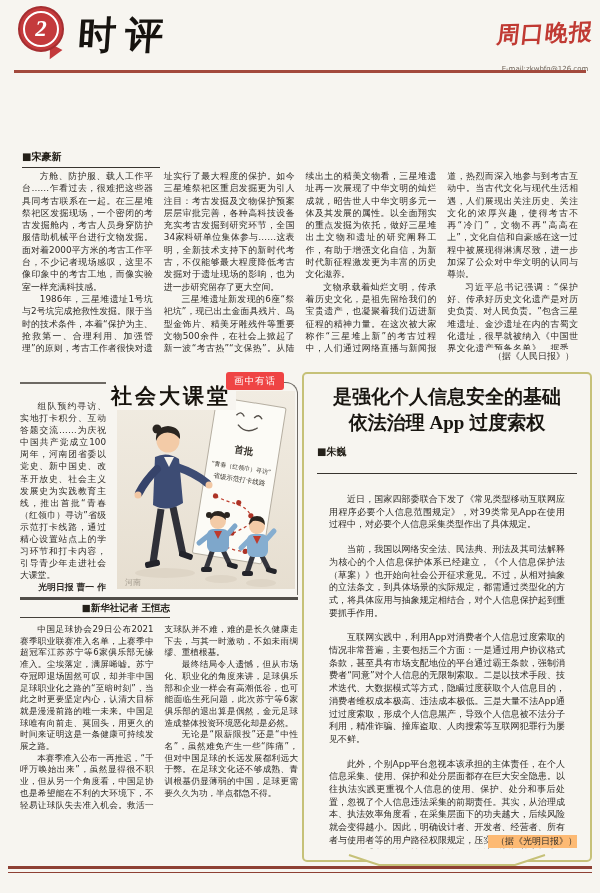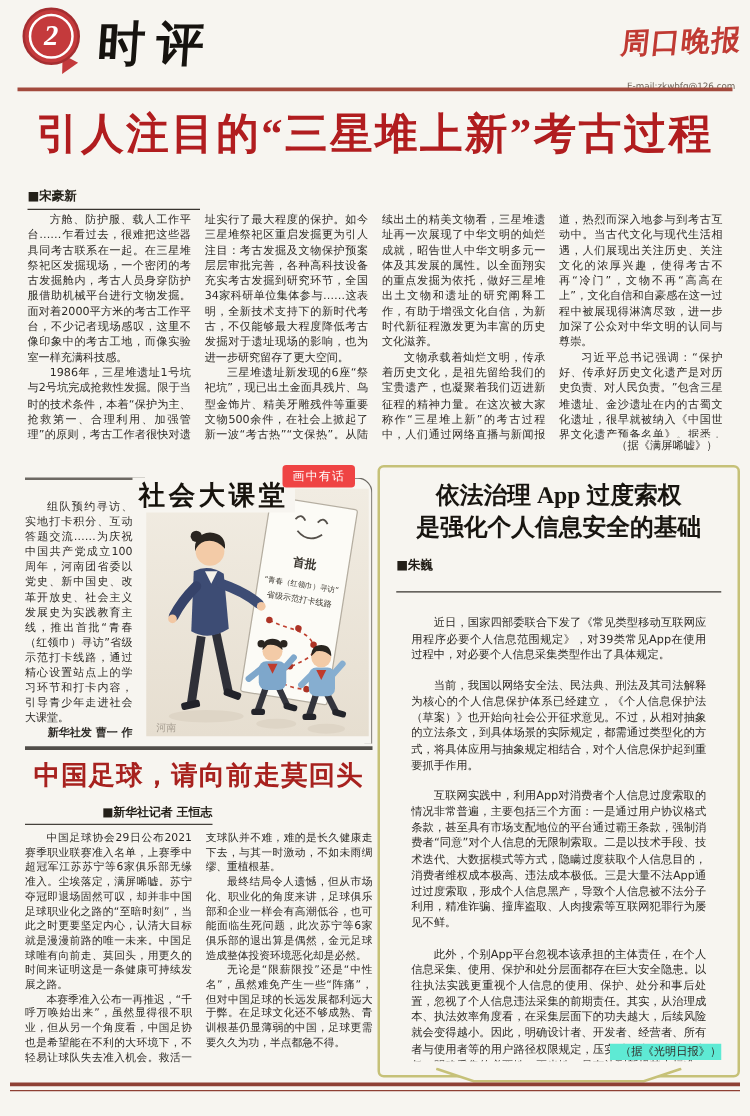--- a/index.html
+++ b/index.html
@@ -57,21 +57,21 @@
   .football-body{column-count:2;column-gap:11px;height:222px;font-size:8.6px;line-height:11.7px;text-align:justify;overflow:hidden;}
   .football-body p{margin:0;text-indent:2em;}
 
   
   .appbox{position:absolute;left:302px;top:372px;width:286px;height:486px;border:2px solid #c6c178;border-radius:5px;}
   .appbox-inner{position:absolute;left:13px;right:13px;top:10px;bottom:10px;}
   .app-headline{text-align:center;font-size:19px;line-height:26px;font-weight:bold;color:#181510;font-family:"Liberation Serif",serif;}
   .app-byline{font-size:10px;font-weight:bold;color:#242019;border-bottom:1.2px solid #38342f;padding-bottom:14px;margin-top:9px;}
   .app-body{margin-top:7px;height:368px;overflow:hidden;font-size:9px;line-height:12.7px;text-align:justify;}
   .app-body p{margin:12px;text-indent:2em;}
-  .app-attr{position:absolute;right:0;bottom:2px;font-size:9px;background:#5eead4;padding-left:8px;}
+  .app-attr{position:absolute;right:0;bottom:2px;font-size:9px;background:#fdba74;padding-left:8px;}
   .app-notch{position:absolute;left:50%;transform:translateX(-50%);bottom:-11px;}
 
   
   .bottom-rule1{position:absolute;left:8px;top:866px;width:584px;height:3px;background:#8e4034;}
   .bottom-rule2{position:absolute;left:8px;top:872px;width:584px;height:1px;background:#8e4034;}
 </style>
 </head>
 <body>
 
 <div class="page">
@@ -82,40 +82,39 @@
     <div class="badge-ring"></div>
     <div class="badge-num">2</div>
   </div>
   <div class="section-title">时评</div>
   <div class="masthead">
     <div class="masthead-name">周口晚报</div>
     <div class="masthead-email">E-mail:zkwbfg@126.com</div>
   </div>
   <div class="header-rule"></div>
 
-  <div class="lead-headline">引人注目的“三星堆上新”考古过程</div>
   <div class="lead-byline">■宋豪新</div>
   <div class="lead-body">
     <p>方舱、防护服、载人工作平台……乍看过去，很难把这些器具同考古联系在一起。在三星堆祭祀区发掘现场，一个密闭的考古发掘舱内，考古人员身穿防护服借助机械平台进行文物发掘。面对着2000平方米的考古工作平台，不少记者现场感叹，这里不像印象中的考古工地，而像实验室一样充满科技感。</p>
     <p>1986年，三星堆遗址1号坑与2号坑完成抢救性发掘。限于当时的技术条件，本着“保护为主、抢救第一、合理利用、加强管理”的原则，考古工作者很快对遗址实行了最大程度的保护。如今三星堆祭祀区重启发掘更为引人注目：考古发掘及文物保护预案层层审批完善，各种高科技设备充实考古发掘到研究环节，全国34家科研单位集体参与……这表明，全新技术支持下的新时代考古，不仅能够最大程度降低考古发掘对于遗址现场的影响，也为进一步研究留存了更大空间。</p>
     <p>三星堆遗址新发现的6座“祭祀坑”，现已出土金面具残片、鸟型金饰片、精美牙雕残件等重要文物500余件，在社会上掀起了新一波“考古热”“文保热”。从陆续出土的精美文物看，三星堆遗址再一次展现了中华文明的灿烂成就，昭告世人中华文明多元一体及其发展的属性。以全面翔实的重点发掘为依托，做好三星堆出土文物和遗址的研究阐释工作，有助于增强文化自信，为新时代新征程激发更为丰富的历史文化滋养。</p>
     <p>文物承载着灿烂文明，传承着历史文化，是祖先留给我们的宝贵遗产，也凝聚着我们迈进新征程的精神力量。在这次被大家称作“三星堆上新”的考古过程中，人们通过网络直播与新闻报道，热烈而深入地参与到考古互动中。当古代文化与现代生活相遇，人们展现出关注历史、关注文化的浓厚兴趣，使得考古不再“冷门”，文物不再“高高在上”，文化自信和自豪感在这一过程中被展现得淋漓尽致，进一步加深了公众对中华文明的认同与尊崇。</p>
     <p>习近平总书记强调：“保护好、传承好历史文化遗产是对历史负责、对人民负责。”包含三星堆遗址、金沙遗址在内的古蜀文化遗址，很早就被纳入《中国世界文化遗产预备名单》。据悉，三星堆保护规划以及申遗文本的相关工作已经展开。放眼全国，各地都在探索具有本地特色的文物保护和利用发展新模式，蹚出一条历史文物保护与经济社会发展相得益彰的新路径。</p>
 
   </div>
-  <div class="lead-attr">（据《满屏唏嘘》）</div>
+  <div class="lead-attr">（据《人民日报》）</div>
 
   <div class="classroom">
     <div class="classroom-rule"></div>
     <div class="classroom-box"></div>
     <div class="classroom-title">社会大课堂</div>
     <div class="huahua-tag">画中有话</div>
     <div class="classroom-text">
       <p>组队预约寻访、实地打卡积分、互动答题交流……为庆祝中国共产党成立100周年，河南团省委以党史、新中国史、改革开放史、社会主义发展史为实践教育主线，推出首批“青春（红领巾）寻访”省级示范打卡线路，通过精心设置站点上的学习环节和打卡内容，引导青少年走进社会大课堂。</p>
-      <p class="classroom-credit">新华社发 曹一 作</p>
+      <p class="classroom-credit">光明日报 曹一 作</p>
     </div>
     <div class="illustration">
       <svg viewBox="0 0 178 198" width="178" height="198">
 
         <g transform="translate(100,6) rotate(9)">
           <rect x="0" y="0" width="70" height="158" rx="2" fill="#fcfbf6" stroke="#b5aea1" stroke-width="1"></rect>
           <path d="M22,15 q4,-6 8,0 M40,15 q4,-6 8,0 M25,24 q10,9 20,0" fill="none" stroke="#55504a" stroke-width="1.4"></path>
           <text x="35" y="52" font-size="9.5" font-weight="bold" fill="#3a362f" text-anchor="middle">首批</text>
           <text x="35" y="68" font-size="6" fill="#3a362f" text-anchor="middle">“青春（红领巾）寻访”</text>
           <text x="35" y="80" font-size="6.6" fill="#3a362f" text-anchor="middle">省级示范打卡线路</text>
@@ -174,35 +173,34 @@
           <circle cx="16" cy="7" r="8" fill="#f3cba7"></circle>
           <path d="M8,6 Q8,-3 16,-3 Q24,-3 24,6 Q19,1 12,2 Z" fill="#2a2520"></path>
         </g>
         <text x="8" y="194" font-size="8" fill="#a59d90">河南</text>
       </svg>
     </div>
     <div class="classroom-bottom"></div>
   </div>
 
   <div class="football">
-    <div class="football-headline">中国足球，请向前走莫回头</div>
     <div class="football-byline">■新华社记者 王恒志</div>
     <div class="football-body">
       <p>中国足球协会29日公布2021赛季职业联赛准入名单，上赛季中超冠军江苏苏宁等6家俱乐部无缘准入。尘埃落定，满屏唏嘘。苏宁夺冠即退场固然可叹，却并非中国足球职业化之路的“至暗时刻”，当此之时更要坚定内心，认清大目标就是漫漫前路的唯一未来。中国足球唯有向前走、莫回头，用更久的时间来证明这是一条健康可持续发展之路。</p>
       <p>本赛季准入公布一再推迟，“千呼万唤始出来”，虽然显得很不职业，但从另一个角度看，中国足协也是希望能在不利的大环境下，不轻易让球队失去准入机会。救活一支球队并不难，难的是长久健康走下去，与其一时激动，不如未雨绸缪、重植根基。</p>
       <p>最终结局令人遗憾，但从市场化、职业化的角度来讲，足球俱乐部和企业一样会有高潮低谷，也可能面临生死问题，此次苏宁等6家俱乐部的退出算是偶然，金元足球造成整体投资环境恶化却是必然。</p>
       <p>无论是“限薪限投”还是“中性名”，虽然难免产生一些“阵痛”，但对中国足球的长远发展都利远大于弊。在足球文化还不够成熟、青训根基仍显薄弱的中国，足球更需要久久为功，半点都急不得。</p>
 
     </div>
   </div>
 
   <div class="appbox">
     <div class="appbox-inner">
+      <div class="app-headline">是强化个人信息安全的基础</div>
       <div class="app-headline">依法治理 App 过度索权</div>
-      <div class="app-headline">是强化个人信息安全的基础</div>
       <div class="app-byline">■朱巍</div>
       <div class="app-body">
         <p>近日，国家四部委联合下发了《常见类型移动互联网应用程序必要个人信息范围规定》，对39类常见App在使用过程中，对必要个人信息采集类型作出了具体规定。</p>
         <p>当前，我国以网络安全法、民法典、刑法及其司法解释为核心的个人信息保护体系已经建立，《个人信息保护法（草案）》也开始向社会公开征求意见。不过，从相对抽象的立法条文，到具体场景的实际规定，都需通过类型化的方式，将具体应用与抽象规定相结合，对个人信息保护起到重要抓手作用。</p>
         <p>互联网实践中，利用App对消费者个人信息过度索取的情况非常普遍，主要包括三个方面：一是通过用户协议格式条款，甚至具有市场支配地位的平台通过霸王条款，强制消费者“同意”对个人信息的无限制索取。二是以技术手段、技术迭代、大数据模式等方式，隐瞒过度获取个人信息目的，消费者维权成本极高、违法成本极低。三是大量不法App通过过度索取，形成个人信息黑产，导致个人信息被不法分子利用，精准诈骗、撞库盗取、人肉搜索等互联网犯罪行为屡见不鲜。</p>
         <p>此外，个别App平台忽视本该承担的主体责任，在个人信息采集、使用、保护和处分层面都存在巨大安全隐患。以往执法实践更重视个人信息的使用、保护、处分和事后处置，忽视了个人信息违法采集的前期责任。其实，从治理成本、执法效率角度看，在采集层面下的功夫越大，后续风险就会变得越小。因此，明确设计者、开发者、经营者、所有者与使用者等的用户路径权限规定，压实采集类型和范围责任，明确采集的必要性、正当性，只有达到新规基本标准，才能符合合法性基本原则。换言之，如果平台没有履行新规相关标准，即使采集信息事先“获得”了消费者同意，也不能以此进行抗辩。</p>
         <p>值得注意的是，新规不仅列明了各类App个人信息采集类别，而且明确规定任何组织和个人都有权向相关部门进行举报，这就畅通了公众对个人信息安全监督的权利，也彰显了相关部门保障个人信息安全的治理决心，更加彰显了互联网平台依法运行主体责任的必要性。</p>
       </div>
       <div class="app-attr">（据《光明日报》）</div>
     </div>

